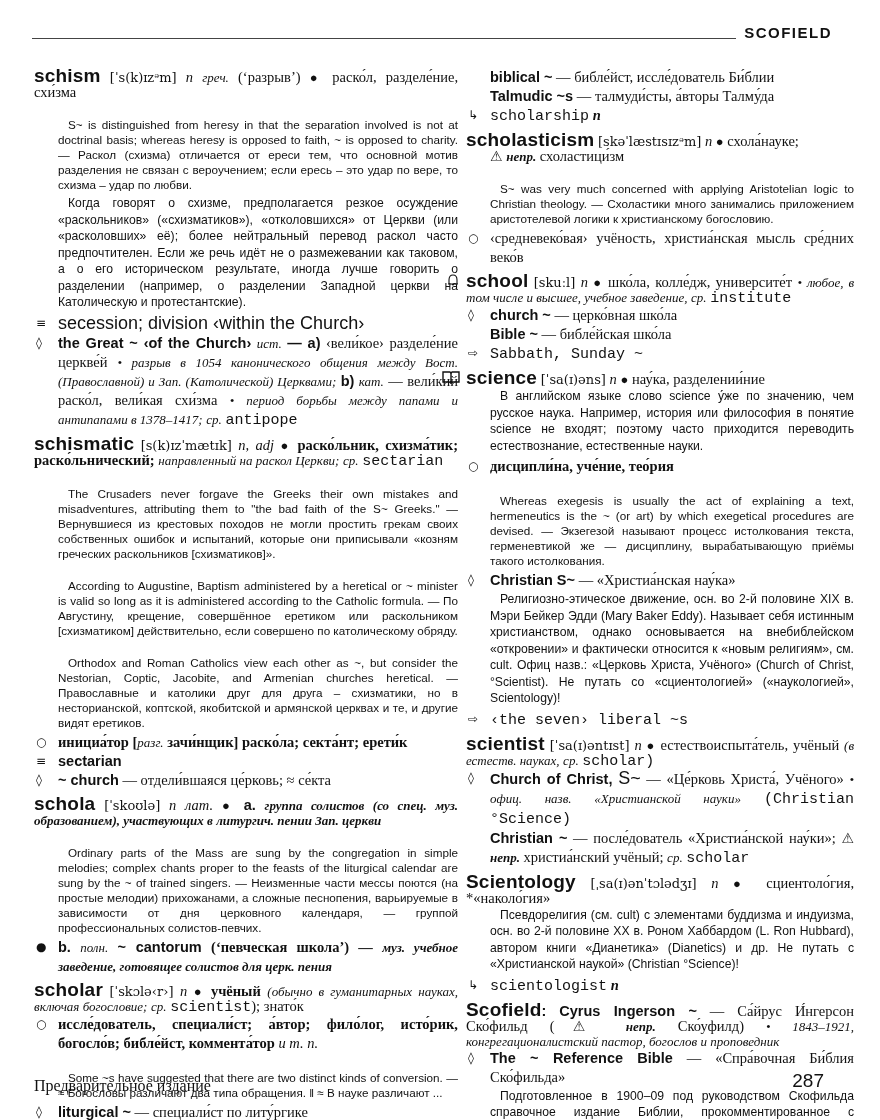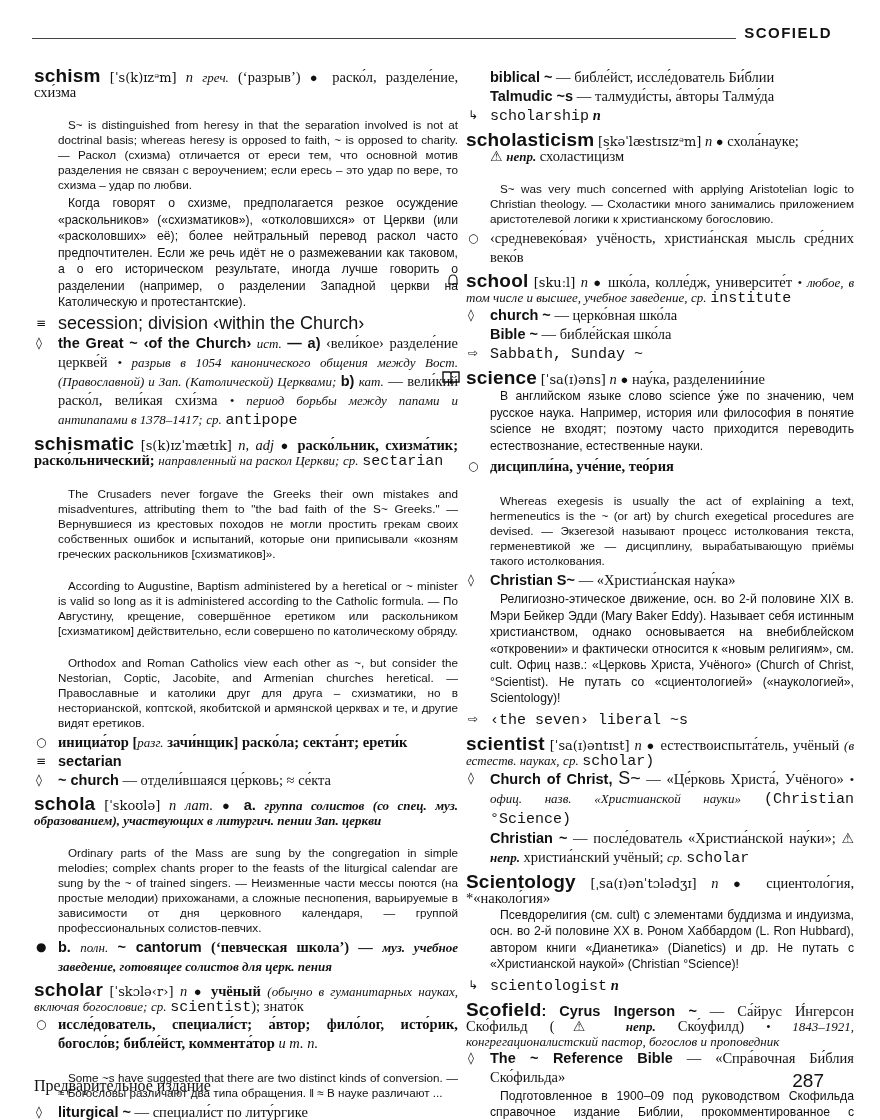--- a/index.html
+++ b/index.html
@@ -251,21 +251,21 @@
       <span class="pron">[ˈsa(ɪ)əns]</span>
       <span class="it">n</span>
       <span class="dot">●</span>
       <span>нау́ка, разделении́ние</span>
     </div>
     <p class="note"><span class="first" style="display:inline-block;width:10px"></span><span>В английском языке слово science у́же по значению, чем русское наука. Например, история или философия в понятие science не входят; поэтому часто приходится переводить естествознание, естественные науки.</span></p>
     <div class="sub">
       <span class="mk">○</span>
       <span class="b">дисципли́на, уче́ние, тео́рия</span>
     </div>
-    <p class="ex"><span class="first"></span><span>Whereas exegesis is usually the act of explaining a text, hermeneutics is the ~ (or art) by church exegetical procedures are devised. — Экзегезой называют процесс истолкования текста, герменевтикой же — дисциплину, вырабатывающую приёмы такого истолкования.</span></p>
+    <p class="ex"><span class="first"></span><span>Whereas exegesis is usually the act of explaining a text, hermeneutics is the ~ (or art) by which exegetical procedures are devised. — Экзегезой называют процесс истолкования текста, герменевтикой же — дисциплину, вырабатывающую приёмы такого истолкования.</span></p>
     <div class="sub">
       <span class="mk">◊</span>
       <span class="sans-b">Christian S~</span>
       <span>— «Христиа́нская нау́ка»</span>
     </div>
     <p class="note"><span class="first" style="display:inline-block;width:10px"></span><span>Религиозно-этическое движение, осн. во 2-й половине XIX в. Мэри Бейкер Эдди (Mary Baker Eddy). Называет себя истинным христианством, однако основывается на внебиблейском «откровении» и фактически относится к «новым религиям», см. cult. Офиц назв.: «Церковь Христа, Учёного» (Church of Christ, °Scientist). Не путать со «сциентологией» («наукологией», Scientology)!</span></p>
     <div class="sub">
       <span class="mk">⇨</span>
       <span class="xref">‹the seven› liberal ~s</span>
     </div>

